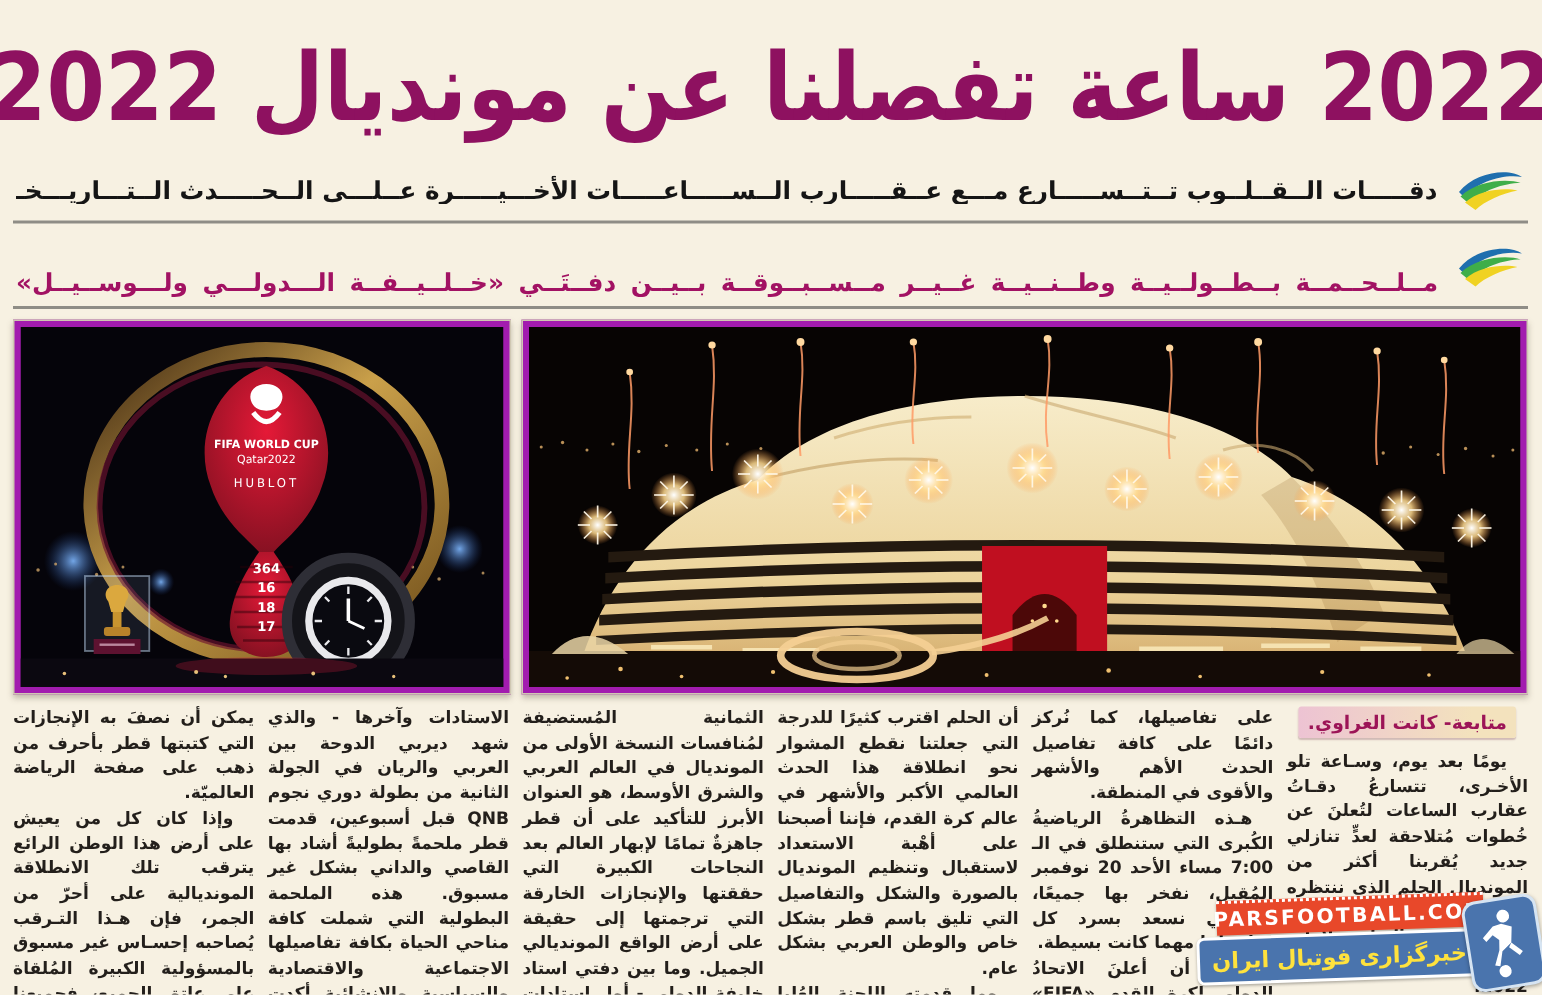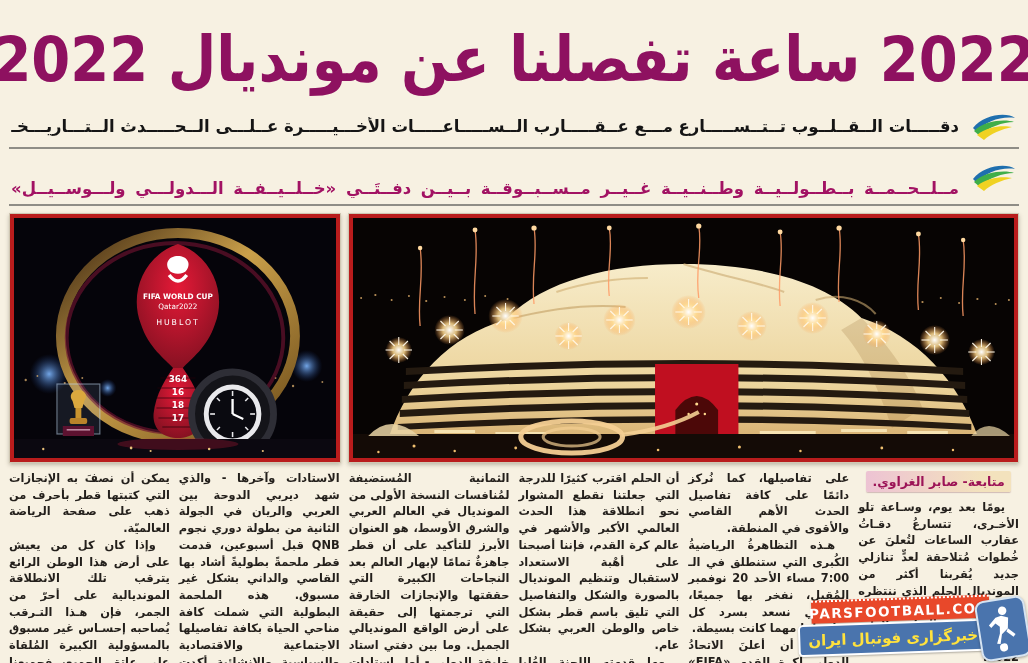--- a/index.html
+++ b/index.html
@@ -24,21 +24,21 @@
     flex:1;font-weight:bold;font-size:16.5px;
     text-align:justify;text-align-last:justify;white-space:nowrap;overflow:hidden;
   }
   .subhead-1 .txt{color:#151515;}
   .subhead-2 .txt{color:#a21263;margin-top:24px;}
   .rule{height:2px;background:#8f8d86;margin:1px 0;}
 
   
   .photos{display:flex;gap:7px;margin-top:7px;direction:ltr;}
   .photo{
-    background:#b91c1c;padding:4px;border:1px solid #cfc7b2;
+    background:#a21caf;padding:4px;border:1px solid #cfc7b2;
     box-shadow:0 2px 4px rgba(90,80,60,.35);box-sizing:border-box;height:250px;
   }
   .photo svg{display:block;height:240px;}
   .photo-left{width:332px;}
   .photo-right{flex:1;}
   svg text{font-family:"DejaVu Sans",sans-serif;}
 
   
   .cols{display:flex;gap:9px;margin-top:7px;height:200px;overflow:hidden;direction:rtl;}
   .col{flex:1;min-width:0;}
@@ -366,26 +366,26 @@
           <circle cx="600" cy="22" r="2.2"></circle>
             <circle cx="66" cy="30" r="2.2"></circle>
             <circle cx="252" cy="10" r="2.4"></circle>
         </g>
       </svg>
     </div>
   </div>
 
   <div class="cols">
     <div class="col">
-      <div class="byline">متابعة- صابر الغراوي.</div>
+      <div class="byline">متابعة- كانت الغراوي.</div>
       <p class="indent">يومًا بعد يوم، وسـاعة تلو الأخـرى، تتسارعُ دقـاتُ عقارب الساعات لتُعلنَ عن خُطوات مُتلاحقة لعدٍّ تنازلي جديد يُقربنا أكثر من المونديال الحلم الذي ننتظره جميعًا على أحرّ من الجمر نحو صافرة البداية لأولى مُباريات كأس العالم قطر 2022.</p>
       <p class="indent">واليوم وفي الـ 1:00 ظهرًا سيكون قريبًا نحو الحدث المرتقب، لكن المتبقي</p>
     </div>
     <div class="col">
-      <p>على تفاصيلها، كما نُركز دائمًا على كافة تفاصيل الحدث الأهم القاصي والأقوى في المنطقة.</p>
+      <p>على تفاصيلها، كما نُركز دائمًا على كافة تفاصيل الحدث الأهم والأشهر والأقوى في المنطقة.</p>
       <p class="indent">هـذه التظاهرةُ الرياضيةُ الكُبرى التي ستنطلق في الـ 7:00 مساء الأحد 20 نوفمبر المُقبل، نفخر بها جميعًا، وبالتالي نسعد بسرد كل تفاصيلها مهما كانت بسيطة.</p>
       <p class="indent">فمنذ أن أعلنَ الاتحادُ الدولي لكرة القدم «FIFA» عن فوز قطر بشرف استضافة نهائيات كأس العالم 2022، كان المتبقي على ترجمة هذا الحلم على</p>
     </div>
     <div class="col">
       <p>أن الحلم اقترب كثيرًا للدرجة التي جعلتنا نقطع المشوار نحو انطلاقة هذا الحدث العالمي الأكبر والأشهر في عالم كرة القدم، فإننا أصبحنا على أهْبة الاستعداد لاستقبال وتنظيم المونديال بالصورة والشكل والتفاصيل التي تليق باسم قطر بشكل خاص والوطن العربي بشكل عام.</p>
       <p class="indent">وما قدمته اللجنة العُليا للمشاريع والإرث، الجهة المسؤولة عن مشاريع البنية التحتية لكأس العالم FIFA قطر 2022، طوال الأعوام الماضية من</p>
     </div>
     <div class="col">
       <p>الثمانية المُستضيفة لمُنافسات النسخة الأولى من المونديال في العالم العربي والشرق الأوسط، هو العنوان الأبرز للتأكيد على أن قطر جاهزةٌ تمامًا لإبهار العالم بعد النجاحات الكبيرة التي حققتها والإنجازات الخارقة التي ترجمتها إلى حقيقة على أرض الواقع المونديالي الجميل. وما بين دفتي استاد خليفة الدولي - أول استادات المونديال- الذي تم إعادة افتتاحه في مايو 2017 عند استضافته نهائي النسخة الخامسة والأربعين من بطولة</p>
     </div>

